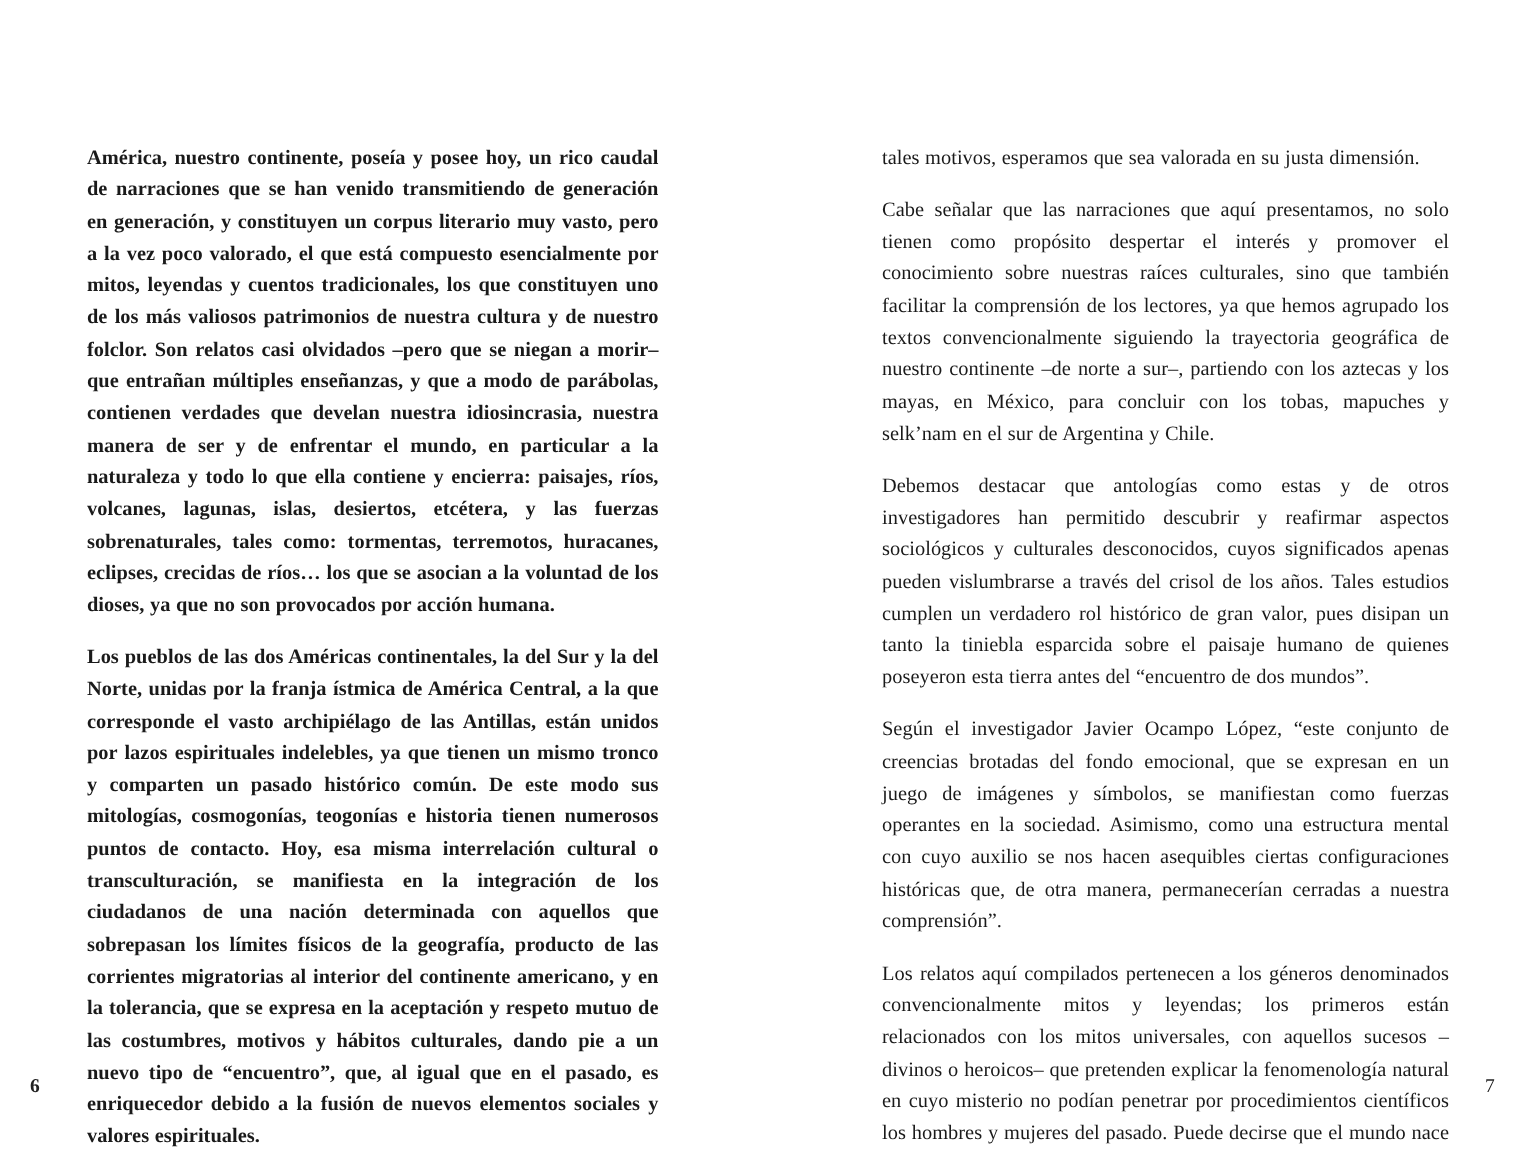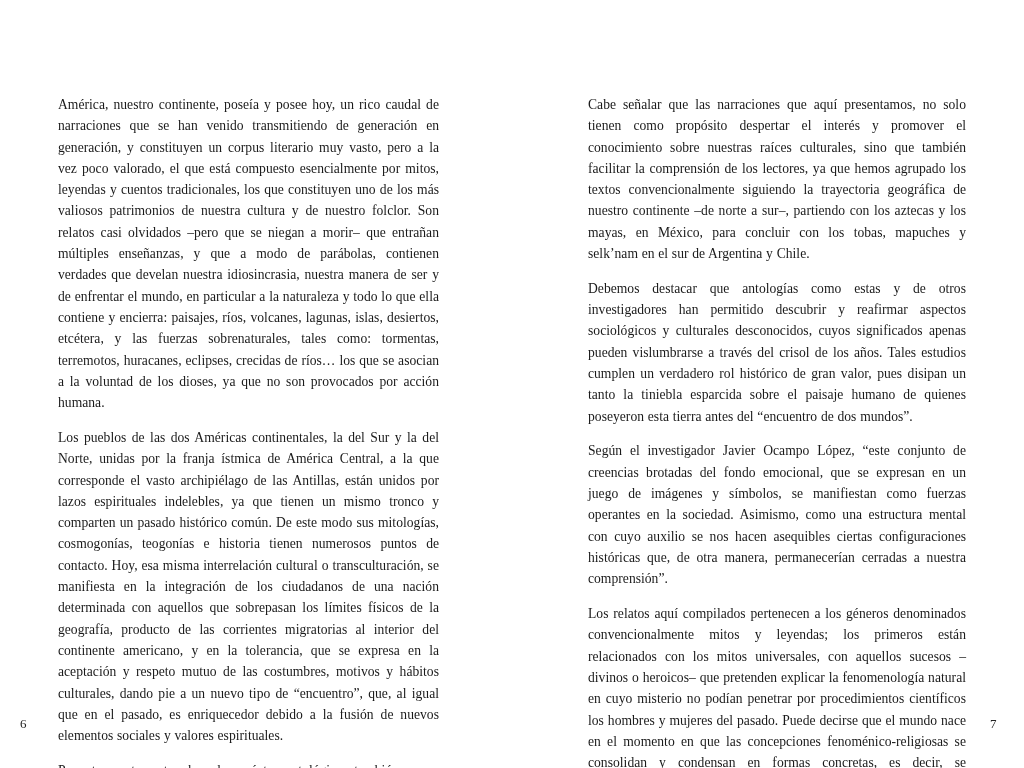--- a/index.html
+++ b/index.html
@@ -17,21 +17,21 @@
   }
   .spread {
     position: absolute;
     inset: 0;
   }
   .page {
     position: absolute;
     top: 0;
     height: 768px;
   }
-  .page-left { left: 0; width: 512px; }
+  .page-left { left: 0; width: 512px; font-weight: bold; }
   .page-right { left: 512px; width: 512px; }
 
   .column {
     position: absolute;
     top: 94px;
     font-size: 13.6px;
     line-height: 21.3px;
     text-align: justify;
     hyphens: manual;
     letter-spacing: 0.02px;
@@ -67,20 +67,21 @@
     <div class="column">
       <p>América, nuestro continente, poseía y posee hoy, un rico caudal de narraciones que se han venido transmitiendo de generación en generación, y constituyen un corpus literario muy vasto, pero a la vez poco valorado, el que está compuesto esencialmente por mitos, leyendas y cuentos tradicionales, los que constituyen uno de los más valiosos patrimonios de nuestra cultura y de nuestro folclor. Son relatos casi olvidados –pero que se niegan a morir– que entrañan múltiples enseñanzas, y que a modo de parábolas, contienen verdades que develan nuestra idiosincrasia, nuestra manera de ser y de enfrentar el mundo, en particular a la naturaleza y todo lo que ella contiene y encierra: paisajes, ríos, volcanes, lagunas, islas, desiertos, etcétera, y las fuerzas sobrenaturales, tales como:  tormentas, terremotos, huracanes, eclipses, crecidas de ríos… los que se asocian a la voluntad de los dioses, ya que no son provocados por acción humana.</p>
       <p>Los pueblos de las dos Américas continentales, la del Sur y la del Norte, unidas por la franja ístmica de América Central, a la que corresponde el vasto archipiélago de las Antillas, están unidos por lazos espirituales indelebles, ya que tienen un mismo tronco y comparten un pasado histórico común. De este modo sus mitologías, cosmogonías, teogonías e historia tienen numerosos puntos de contacto. Hoy, esa misma interrelación cultural o transculturación, se manifiesta en la integración de los ciudadanos de una nación determinada con aquellos  que sobrepasan los límites físicos de la geografía, producto de las corrientes migratorias al interior del continente americano, y en la tolerancia, que se expresa en la aceptación y respeto mutuo de las costumbres, motivos y hábitos culturales, dando pie a un  nuevo tipo de “encuentro”, que, al igual que en el pasado, es enriquecedor debido a la fusión de nuevos elementos sociales y valores espirituales.</p>
       <p class="continues">Por otra parte, esta obra de carácter antológico, también es un intento por rescatar del olvido algunos de los relatos más significativos de nuestro gran acervo cultural, revalorando los principales géneros literarios de la narrativa oral, cuya vigencia hoy se encuentra en peligro –debido, al desinterés por la lectura que manifiesta un sector de la población, así como también, a la globalización y todos los efectos que causa en las culturas locales–. Por</p>
     </div>
     <div class="page-number">6</div>
   </div>
 
   <div class="page page-right">
     <div class="column">
+      <p>tales motivos, esperamos que sea valorada en su justa dimensión.</p>
       <p>Cabe señalar que las narraciones que aquí presentamos, no solo tienen como propósito despertar el interés y promover el conocimiento sobre nuestras raíces culturales, sino que también facilitar la comprensión de los lectores, ya que hemos agrupado los textos convencionalmente siguiendo la trayectoria geográfica de nuestro continente –de norte a sur–, partiendo con los aztecas y los mayas, en México, para concluir con los tobas, mapuches y selk’nam en el sur de Argentina y Chile.</p>
       <p>Debemos destacar que antologías como estas y de otros investigadores han permitido descubrir y reafirmar aspectos sociológicos y culturales desconocidos, cuyos significados apenas pueden vislumbrarse a través del crisol de los años. Tales estudios cumplen un verdadero rol histórico de gran valor, pues disipan un tanto la tiniebla esparcida sobre el paisaje humano de quienes poseyeron esta tierra antes del “encuentro de dos mundos”.</p>
       <p>Según el investigador Javier Ocampo López, “este conjunto de creencias brotadas del fondo emocional, que se expresan en un juego de imágenes y símbolos, se manifiestan como fuerzas operantes en la sociedad. Asimismo, como una estructura mental con cuyo auxilio se nos hacen asequibles ciertas configuraciones históricas que, de otra manera, permanecerían cerradas a nuestra comprensión”.</p>
       <p>Los relatos aquí compilados pertenecen a los géneros denominados convencionalmente mitos y leyendas; los primeros están relacionados con los mitos universales, con aquellos sucesos –divinos o heroicos– que pretenden explicar la fenomenología natural en cuyo misterio no podían penetrar por procedimientos científicos los hombres y mujeres del pasado. Puede decirse que el mundo nace en el momento en que las concepciones fenoménico-religiosas se consolidan y condensan en formas concretas, es decir, se personifican y le permiten al ser humano ser parte de la naturaleza y afianzar sus relaciones con el cosmos.</p>
     </div>
     <div class="page-number">7</div>
   </div>
 
 </div>
 

